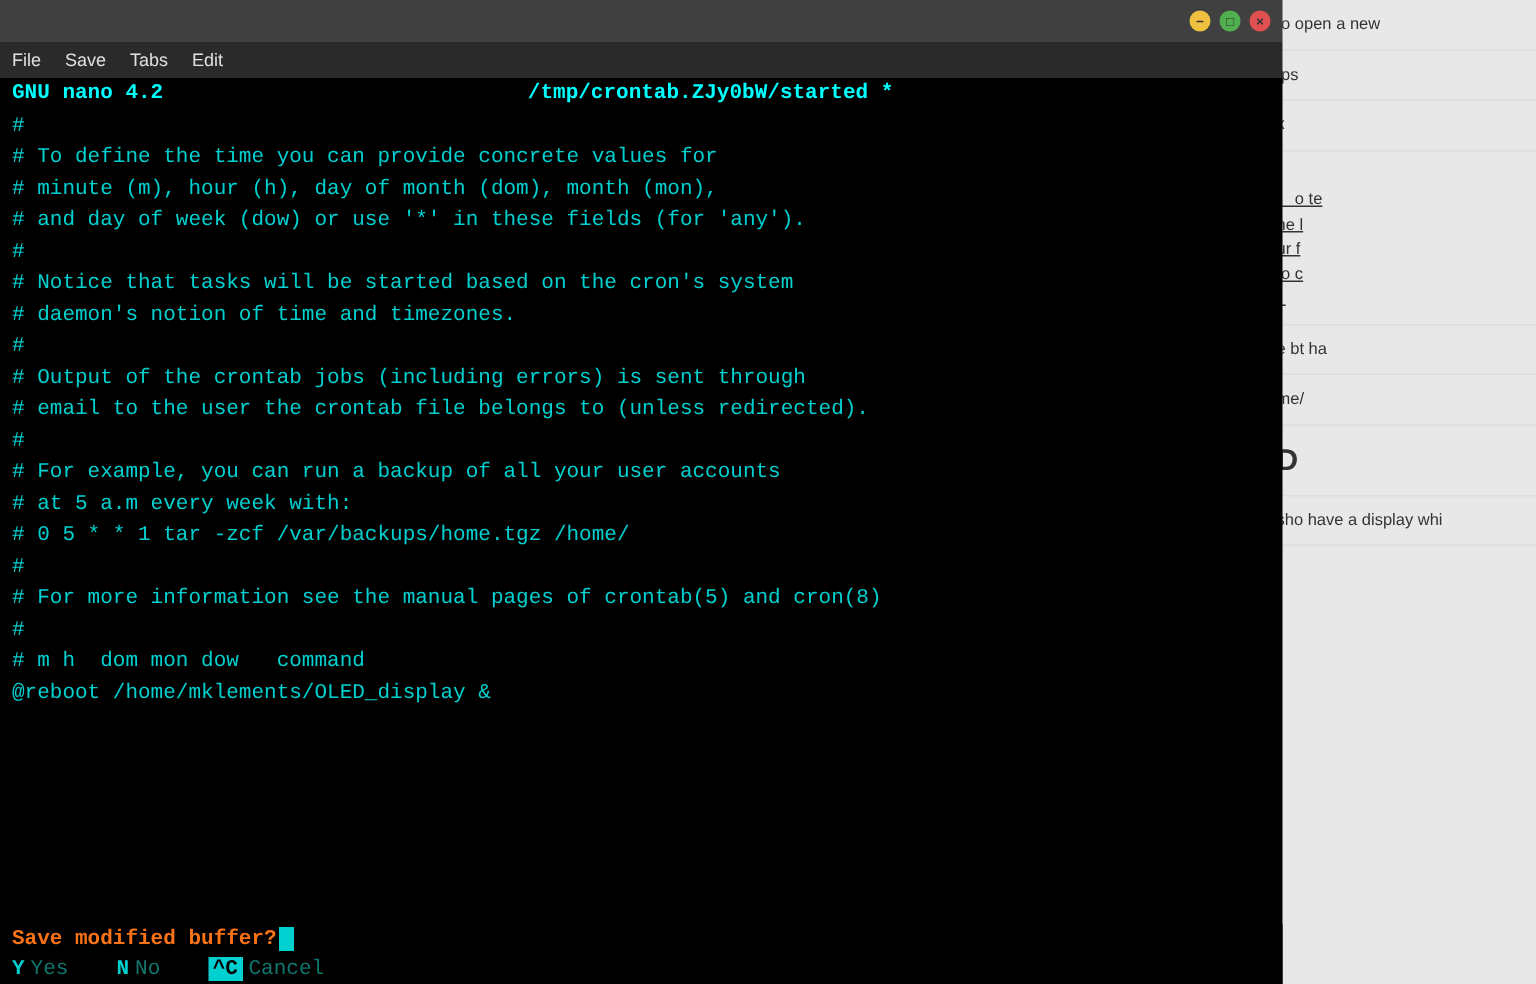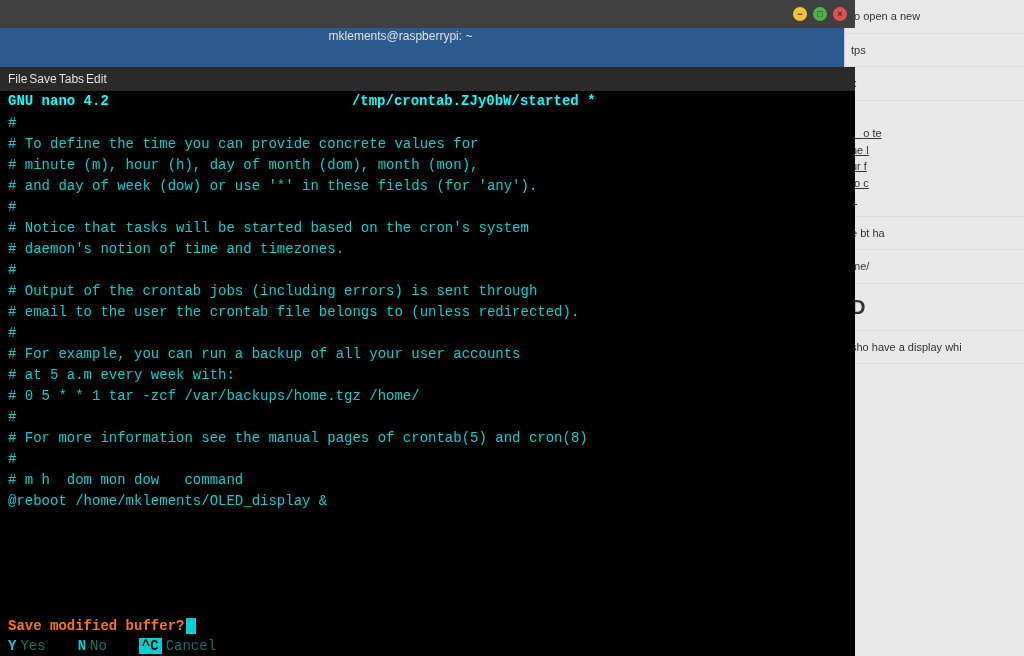--- a/index.html
+++ b/index.html
@@ -73,23 +73,22 @@
     .btn-maximize { background: #50b050; }
     .btn-close { background: #e05050; }
 
     
     .menu-bar {
       background: #2a2a2a;
       height: 24px;
       display: flex;
       align-items: center;
       padding: 0 8px;
-      gap: 2px;
-      flex-shrink: 0;
-      margin-top: 39px;
+      gap: 16px;
+      flex-shrink: 0;
     }
     .menu-item {
       color: #e0e0e0;
       font-family: Arial, sans-serif;
       font-size: 12px;
       cursor: pointer;
     }
 
     
     .nano-header {

